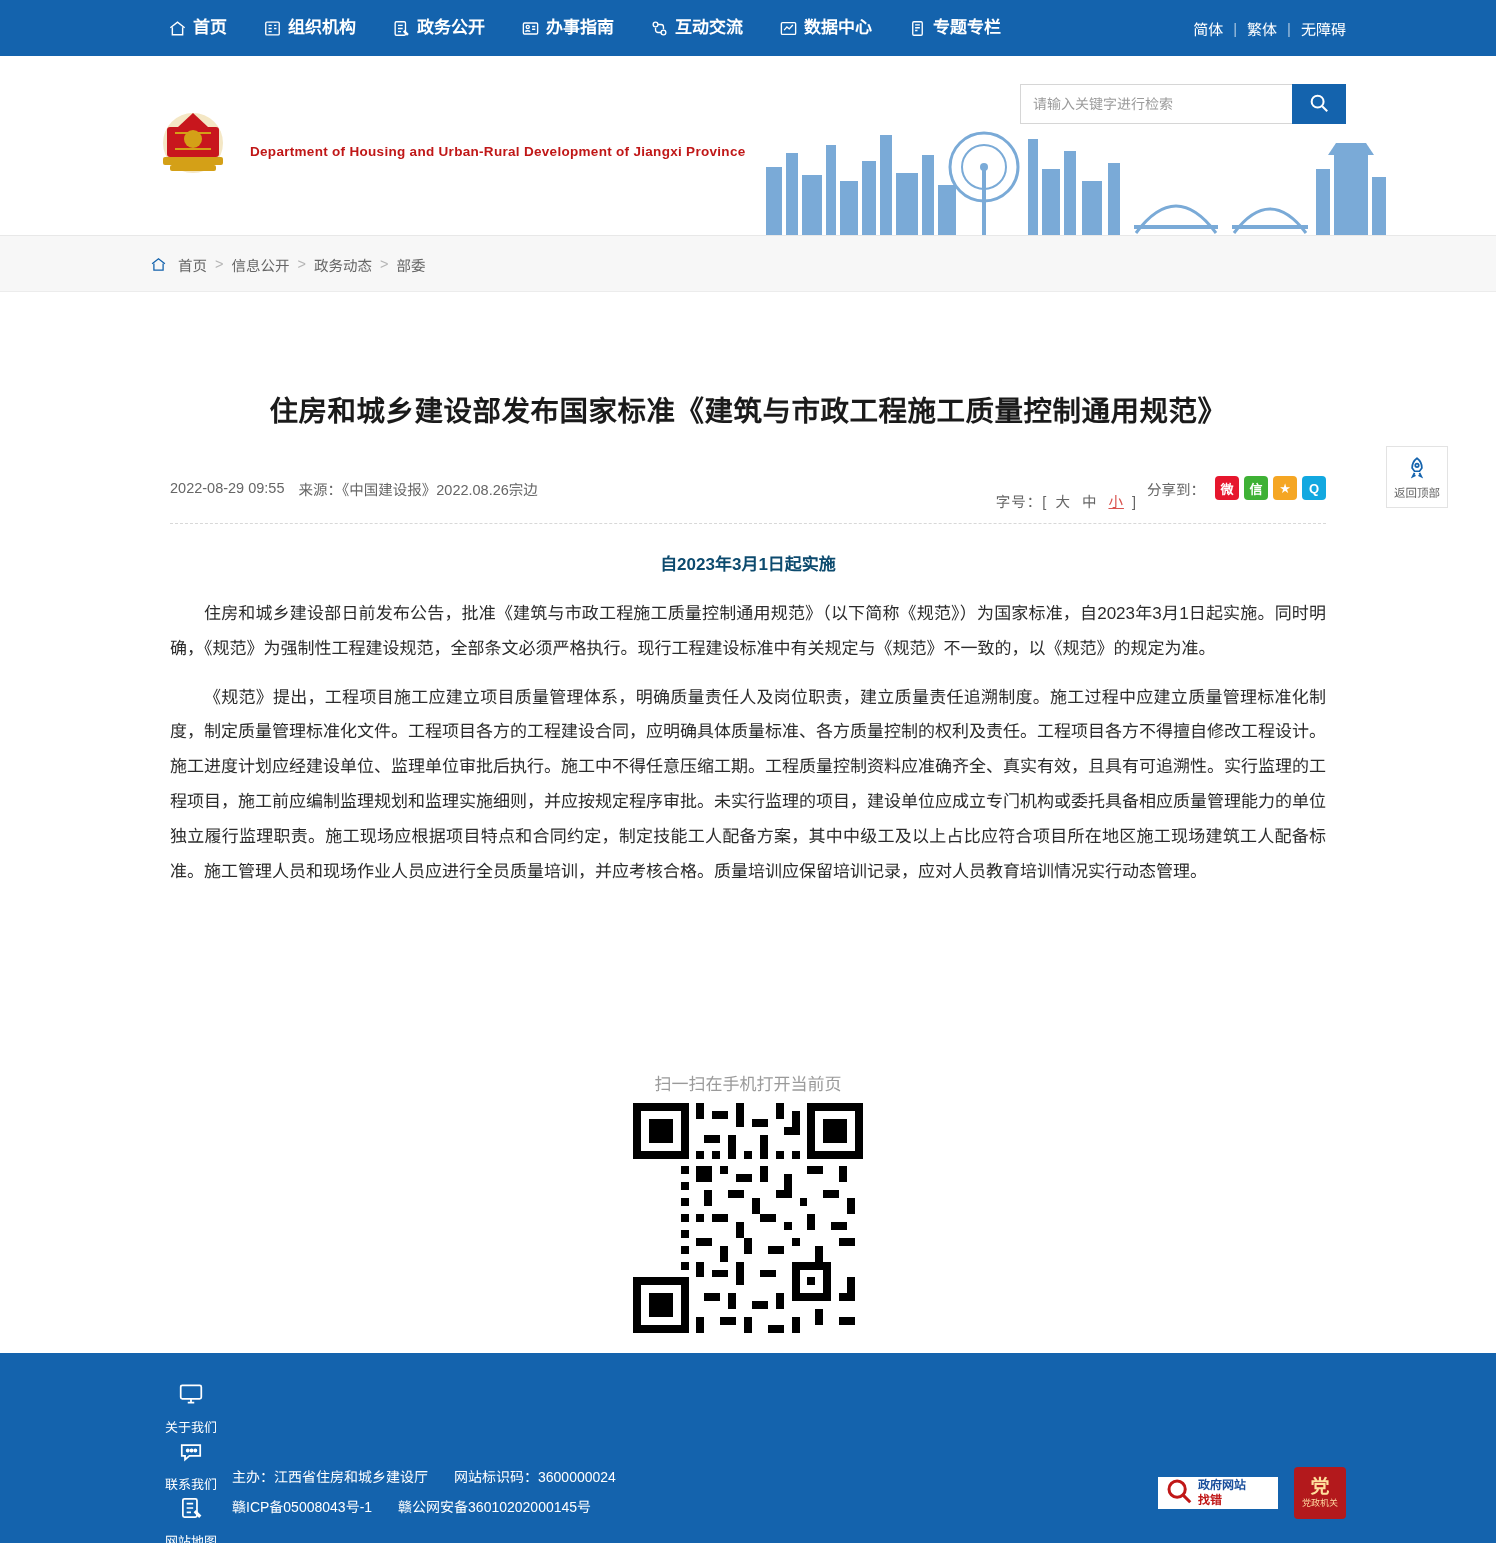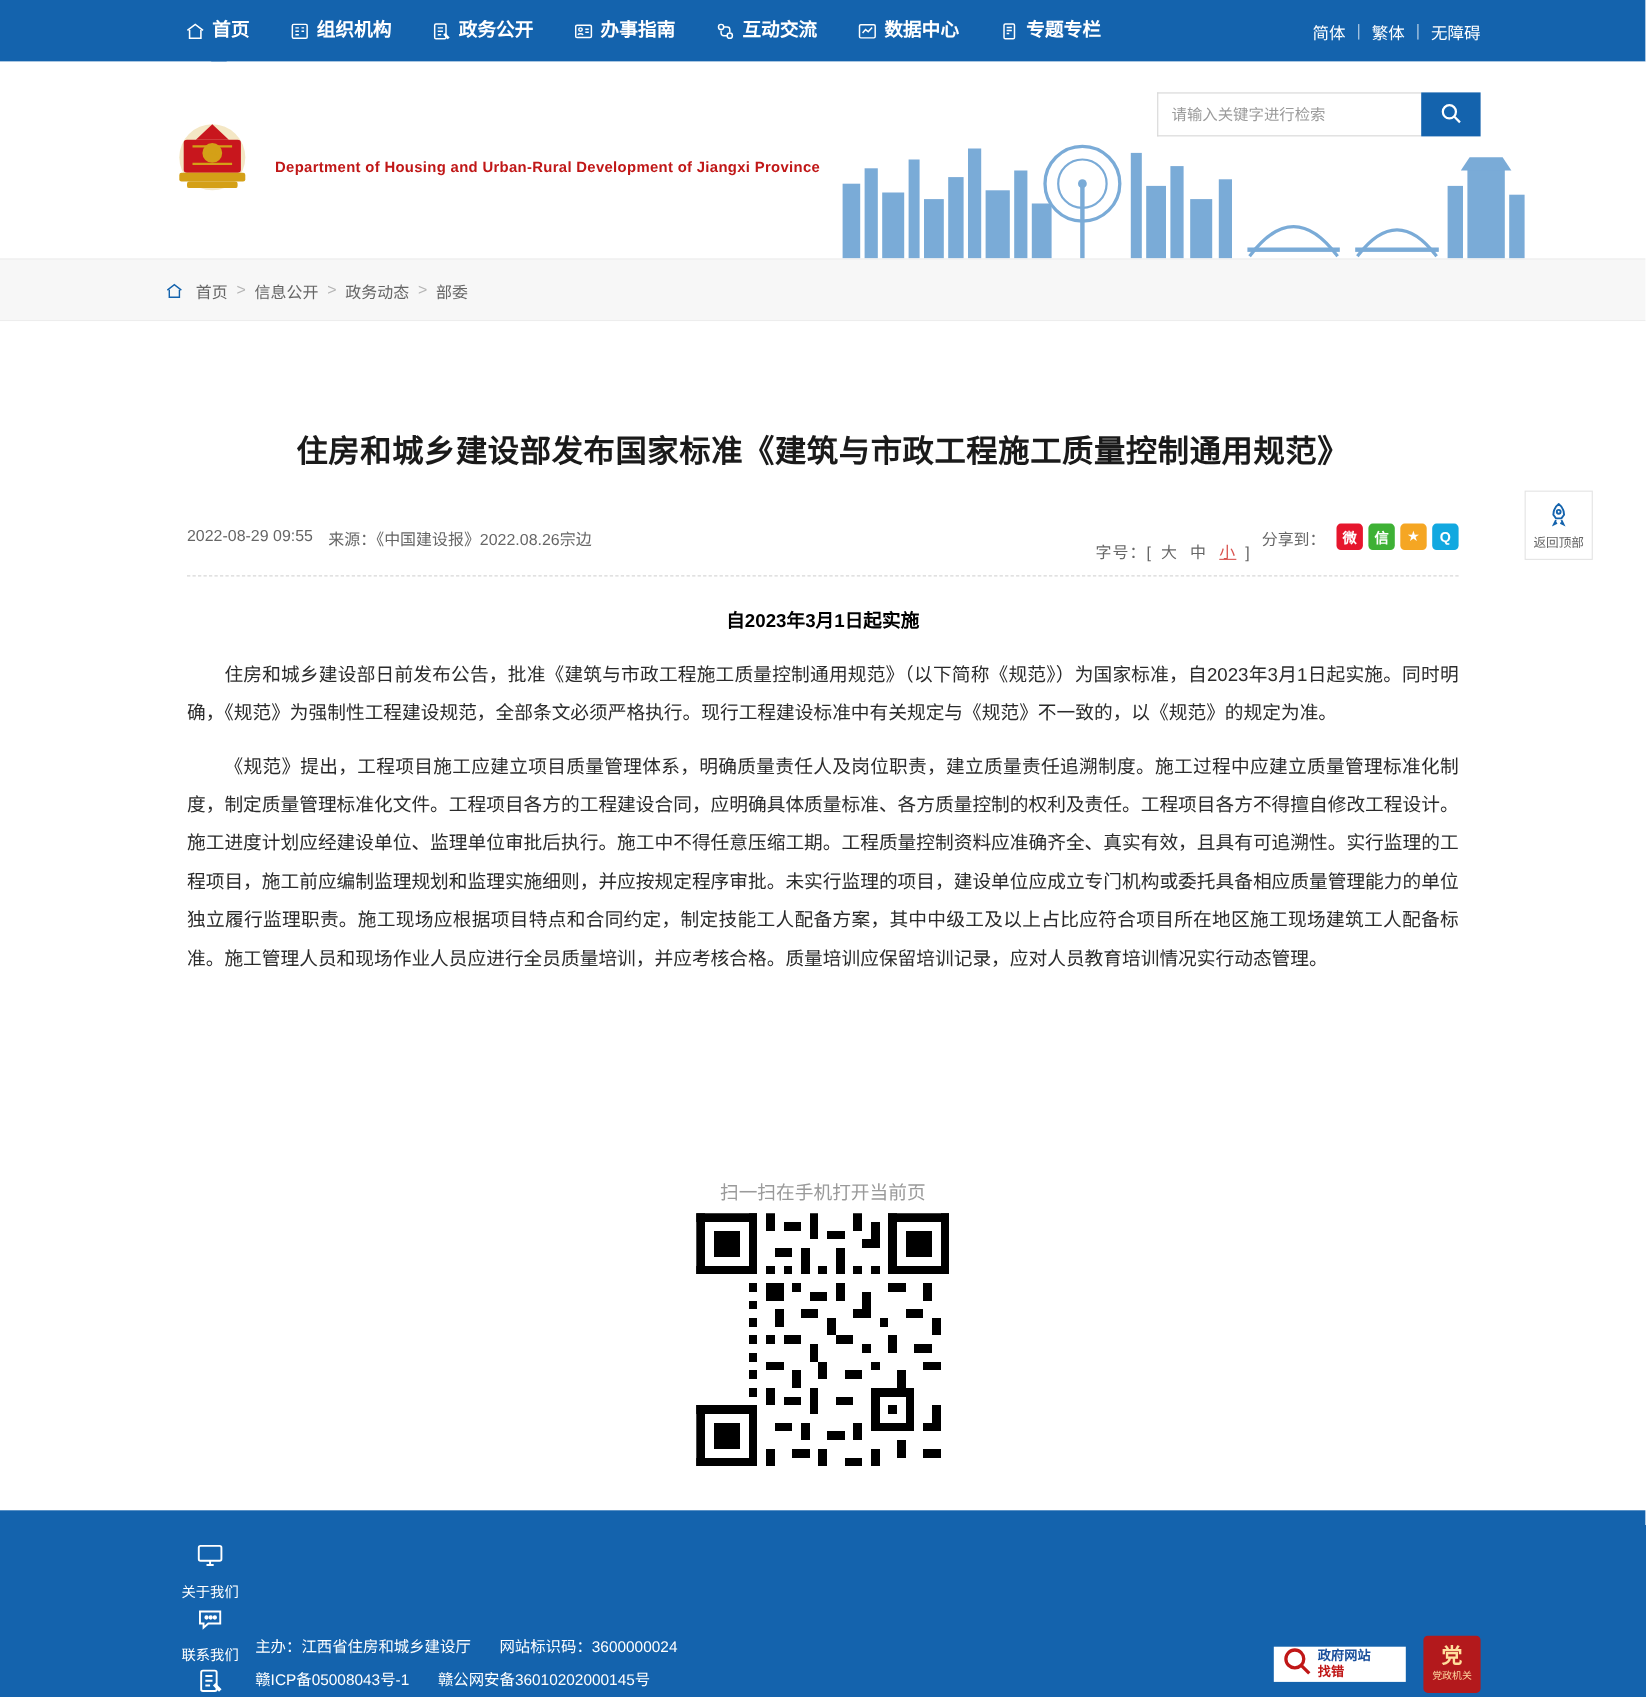--- a/index.html
+++ b/index.html
@@ -114,21 +114,21 @@
   }
   
   .search-wrap {
     position: absolute;
     right: 150px;
     top: 28px;
     display: flex;
     height: 40px;
   }
   .search-input {
-    width: 240px;
+    width: 272px;
     height: 40px;
     border: 1px solid #d6d6d6;
     border-right: none;
     padding: 0 12px;
     font-size: 14px;
     color: #333;
     outline: none;
     background: #fff;
   }
   .search-input::placeholder { color: #9b9b9b; }
@@ -154,21 +154,21 @@
     align-items: center;
     gap: 8px;
     font-size: 14.5px;
     color: #666;
   }
   .crumb a { color: #666; text-decoration: none; cursor: pointer; }
   .crumb .sep { color: #b5b5b5; }
   .home-ico { width: 17px; height: 17px; display: inline-block; margin-right: 3px; }
 
   
-  .page-body { background: #fff; padding-bottom: 40px; }
+  .page-body { background: #fff; padding-bottom: 20px; }
   .article {
     width: 1196px;
     margin: 0 auto;
     padding: 60px 20px 0 20px;
     position: relative;
   }
   h1.art-title {
     font-size: 28.5px;
     font-weight: bold;
     color: #1a1a1a;
@@ -200,21 +200,21 @@
   }
   .sicon.weibo { background: #e6162d; }
   .sicon.wechat { background: #3eb135; }
   .sicon.fav { background: #f5a623; }
   .sicon.qq { background: #12a8e0; }
 
   .sub-head {
     text-align: center;
     font-size: 17px;
     font-weight: bold;
-    color: #000000;
+    color: #0c4a6e;
     margin: 26px 0 22px 0;
   }
   .art-p {
     font-size: 17px;
     line-height: 2.05;
     color: #2b2b2b;
     text-indent: 2em;
     margin: 0 0 14px 0;
     text-align: justify;
   }

